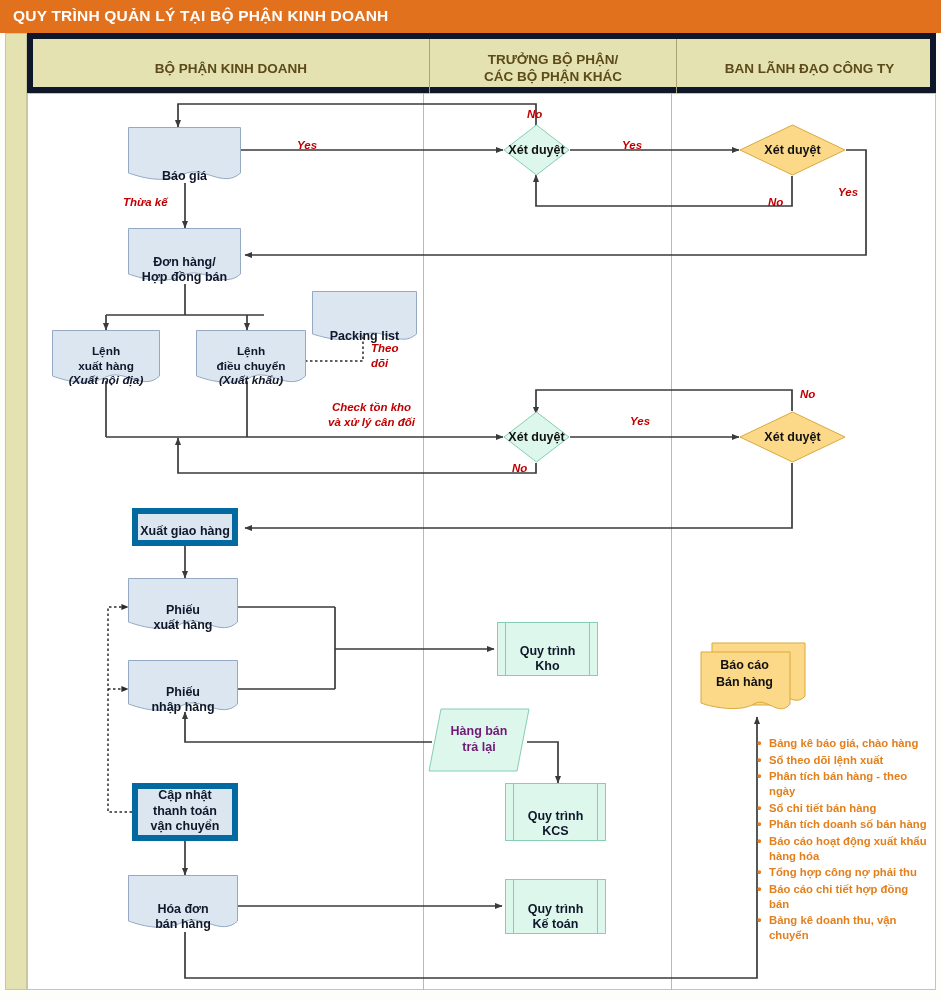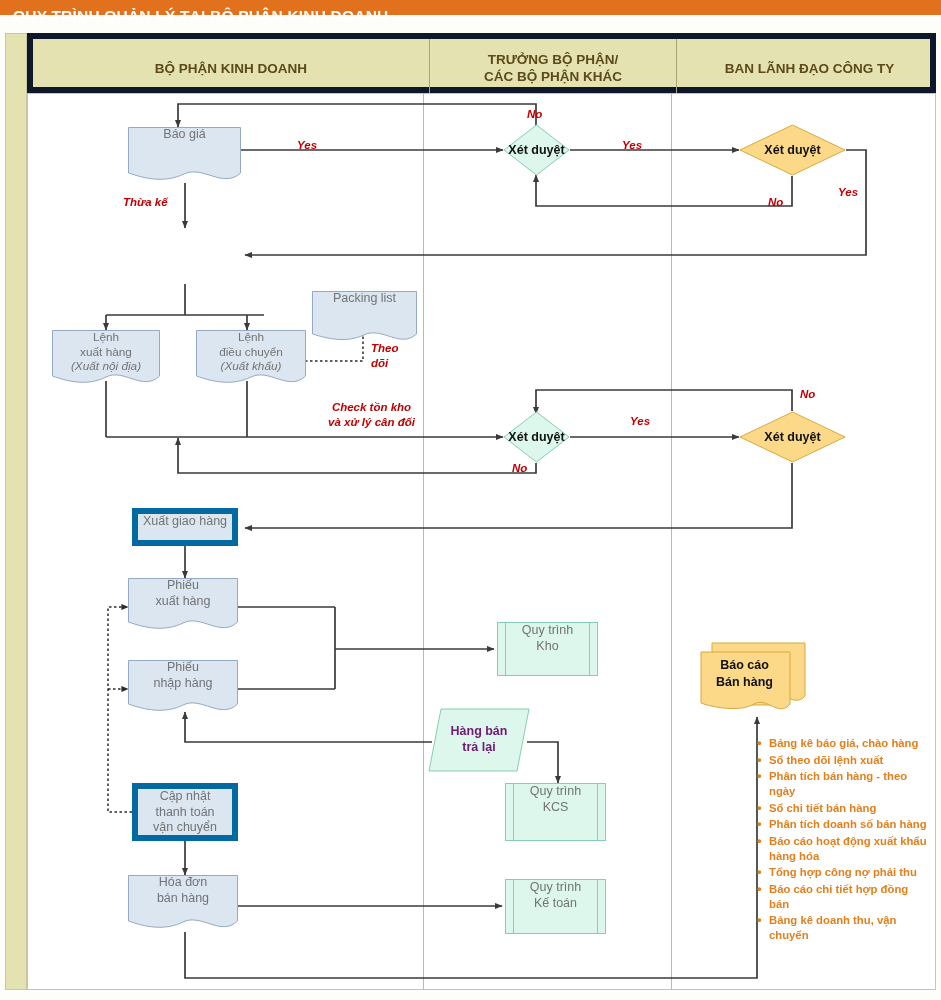--- a/index.html
+++ b/index.html
@@ -6,21 +6,21 @@
   body{
     width:941px;height:1000px;
     background:#ffffff;
     font-family:"Liberation Sans","DejaVu Sans",sans-serif;
     overflow:hidden;
   }
   #root{position:relative;width:941px;height:1000px;background:#fdfdfa;}
 
   
   .titlebar{
-    position:absolute;left:0;top:0;width:941px;height:15px;
+    position:absolute;left:0;top:0;width:941px;height:33px;
     background:#e2711d;
     text-align:center;
   }
   .titlebar .txt{
     position:absolute;left:13px;top:7px;
     color:#ffffff;font-size:15.5px;font-weight:bold;letter-spacing:.2px;
     white-space:nowrap;
   }
 
   
@@ -43,22 +43,22 @@
   .hcell.c3{left:644px;width:265px;}
 
   .body-area{
     position:absolute;left:27px;top:93px;width:909px;height:897px;
     background:#ffffff;border:1px solid #c9c7a0;box-sizing:border-box;
   }
   .lane-div{position:absolute;top:93px;width:1px;height:897px;background:#b9b9b9;}
 
   
   .shape{position:absolute;box-sizing:border-box;
-    display:flex;align-items:flex-start;justify-content:center;text-align:center;
-    font-size:12.5px;font-weight:normal;color:#737373;line-height:1.25;z-index:6;}
+    display:flex;align-items:flex-end;justify-content:center;text-align:center;
+    font-size:12.5px;font-weight:bold;color:#0f172a;line-height:1.25;z-index:6;}
 
   
   .doc{background:transparent;}
   .doc .docsvg{position:absolute;left:0;top:0;width:100%;height:100%;z-index:0;}
   .doc .lbl{position:relative;z-index:2;padding:0 4px;width:100%;}
 
   
   .rect-blue{background:#dce6f1;border:6px solid #0369a1;}
 
   
@@ -205,20 +205,29 @@
     </g>
   </svg>
 
   <div class="shape doc" style="left:128px;top:127px;width:113px;height:58px;">
     <svg class="docsvg" viewBox="0 0 113 58" preserveAspectRatio="none">
       <path d="M0.5,0.5 H112.5 V46 C95,62 75,38 56,47 C37,56 18,52 0.5,46 Z" fill="#dce6f1" stroke="#95a9c4" stroke-width="1"></path>
     </svg>
     <span class="lbl">Báo giá</span>
   </div>
 
+  <div class="shape doc" style="left:128px;top:228px;width:113px;height:58px;">
+    <svg class="docsvg" viewBox="0 0 113 58" preserveAspectRatio="none">
+      <path d="M0.5,0.5 H112.5 V46 C95,62 75,38 56,47 C37,56 18,52 0.5,46 Z" fill="#dce6f1" stroke="#95a9c4" stroke-width="1"></path>
+    </svg>
+    <span class="lbl">
+      <span>Đơn hàng/</span><br>
+      <span>Hợp đồng bán</span>
+    </span>
+  </div>
 
   <div class="shape doc" style="left:312px;top:291px;width:105px;height:54px;">
     <svg class="docsvg" viewBox="0 0 105 54" preserveAspectRatio="none">
       <path d="M0.5,0.5 H104.5 V43 C88,58 70,35 52,44 C34,52 17,48 0.5,43 Z" fill="#dce6f1" stroke="#95a9c4" stroke-width="1"></path>
     </svg>
     <span class="lbl">Packing list</span>
   </div>
 
   <div class="shape doc" style="left:52px;top:330px;width:108px;height:58px;">
     <svg class="docsvg" viewBox="0 0 108 58" preserveAspectRatio="none">

